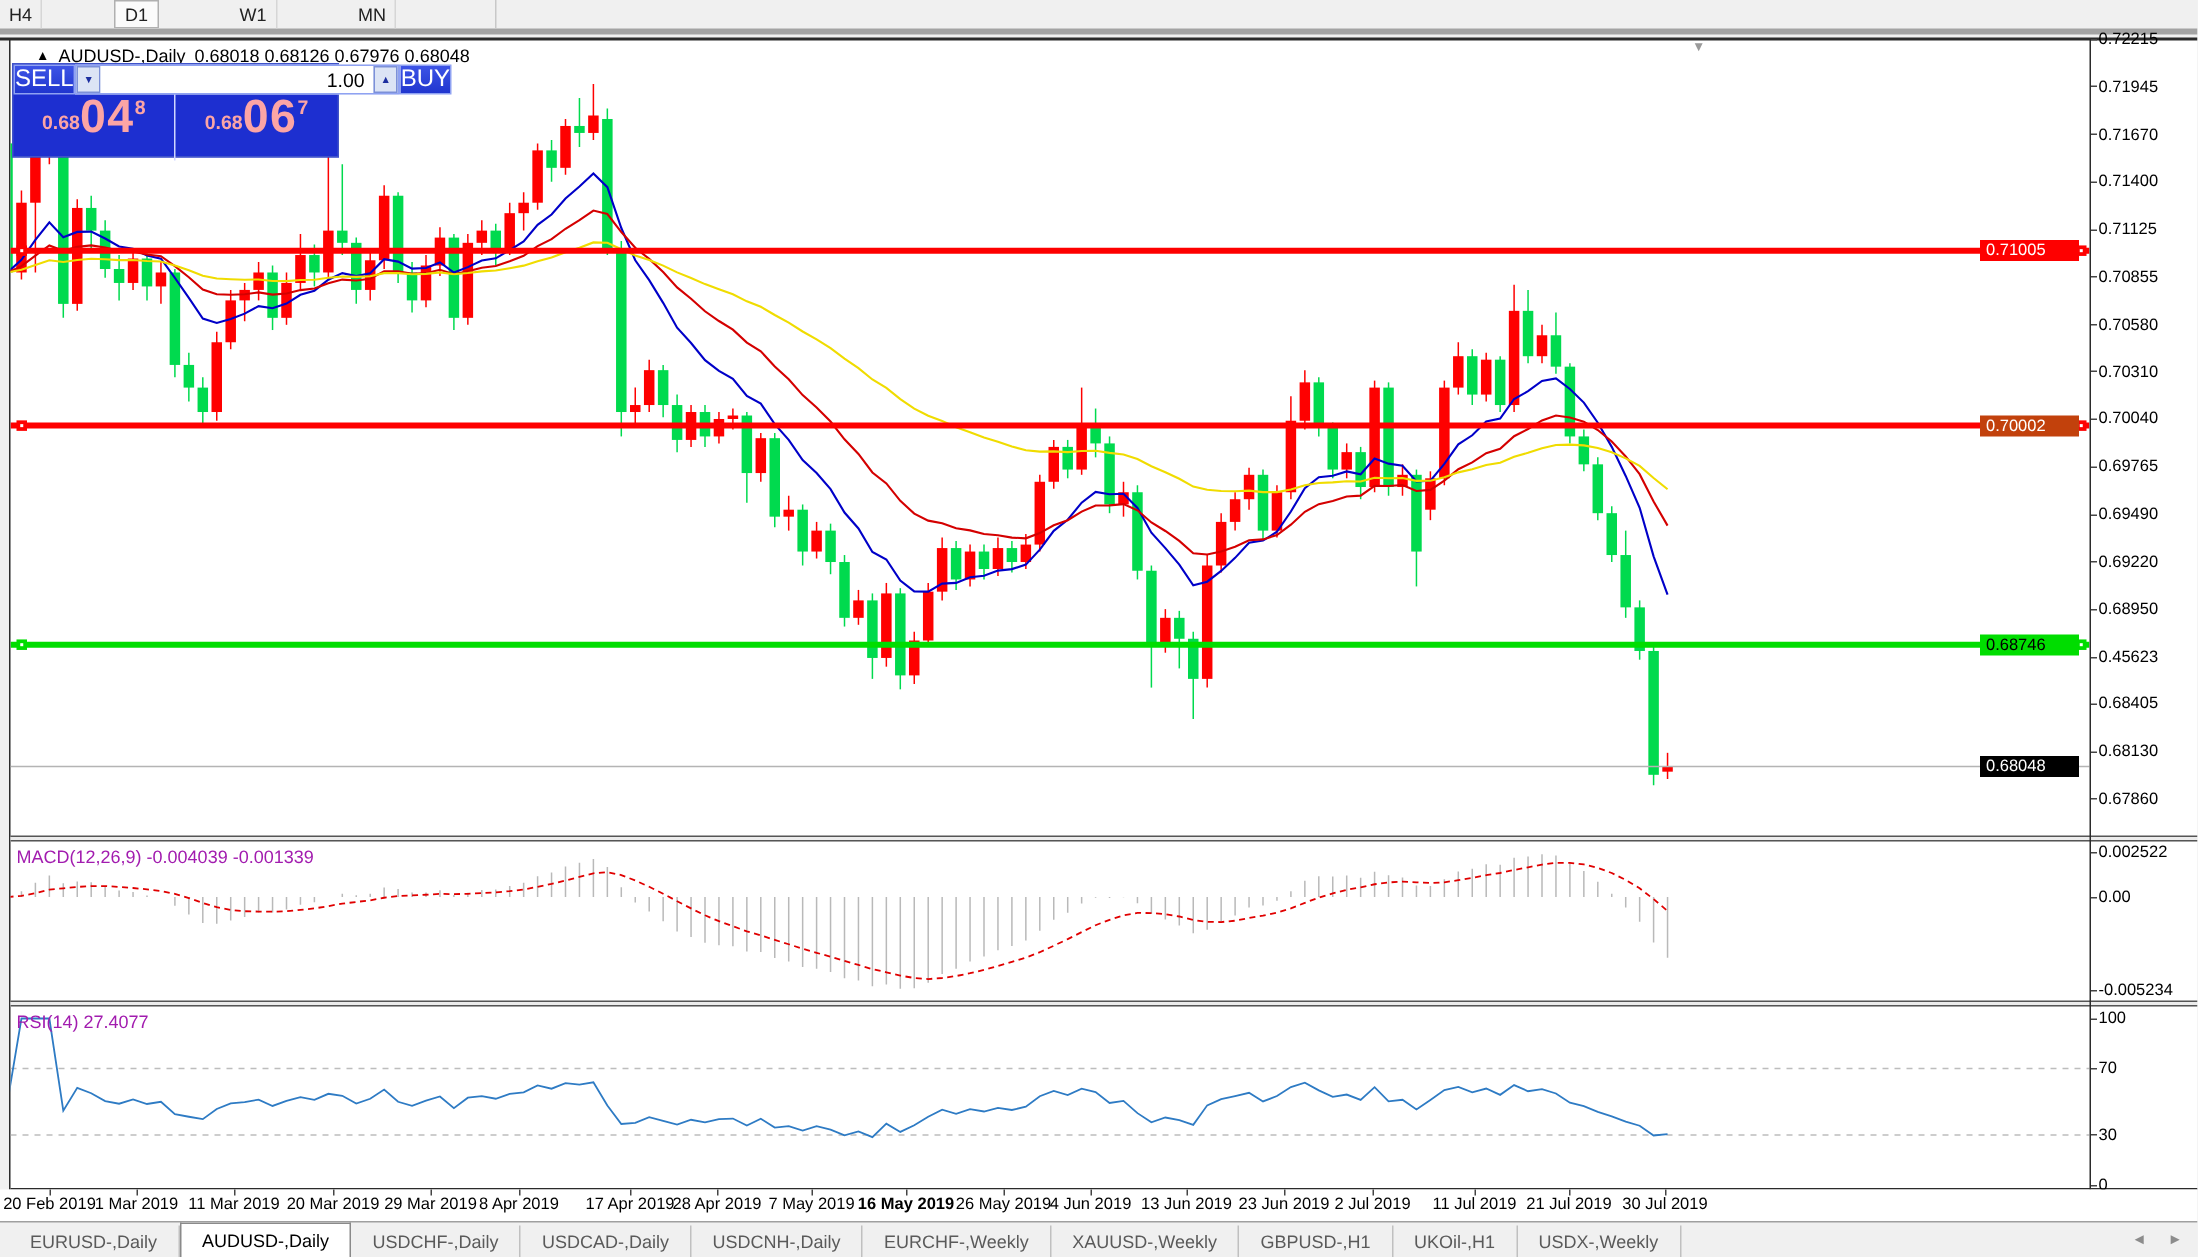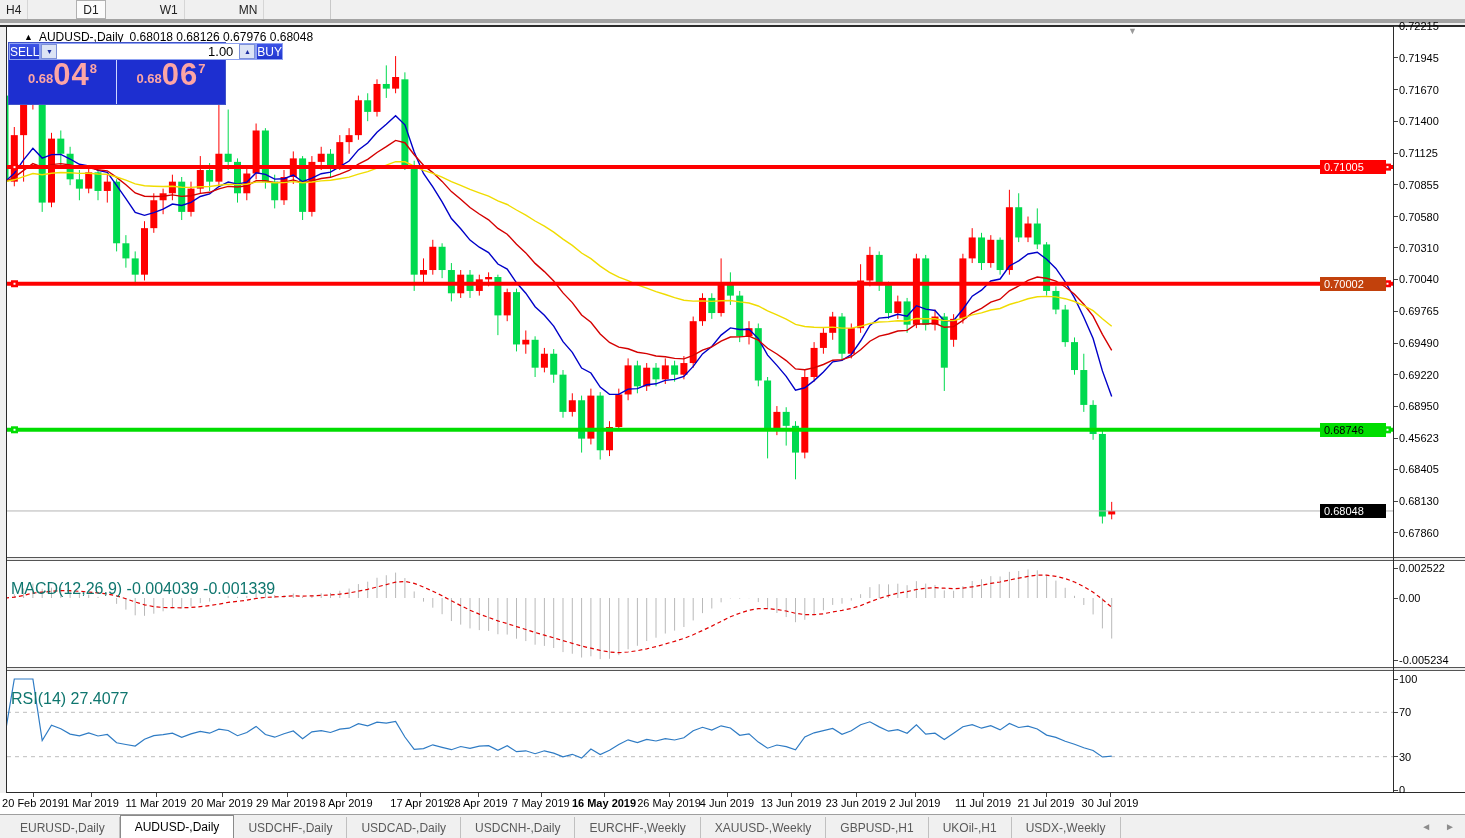--- a/index.html
+++ b/index.html
@@ -27,30 +27,30 @@
   #macd-svg { top:561px; }
   #rsi-svg  { top:671px; }
 
   .split-a { position:absolute; left:7px; width:1458px; height:1px; background:#555; }
   .split-b { position:absolute; left:7px; width:1458px; background:#ececec; }
 
   
   .chart-header { position:absolute; left:24px; top:30px; height:14px; display:flex;
     align-items:center; gap:6px; font-size:12px; color:#000; }
   .sym-arrow { font-size:9px; color:#000; }
-  .ind-label { position:absolute; font-size:16px; color:#0f766e;margin-top:16px; }
+  .ind-label { position:absolute; font-size:12px; color:#a21caf; }
 
   .shift-marker { position:absolute; left:1128px; top:26px; font-size:9px; color:#9a9a9a; }
 
   
   .trade-panel { position:absolute; left:8px; top:42px; width:218px; height:63px;
     background:#1d2fd0; border:1px solid #4053c9; display:flex; flex-direction:column; }
   .tp-top { display:flex; height:24px; }
   .tp-btn { width:61px; display:flex; align-items:center; justify-content:center;
-    color:#fff; font-size:12px; background:linear-gradient(#3d54e6,#2036cf);
+    color:#fff; font-size:16px; background:linear-gradient(#3d54e6,#2036cf);
     border:1px solid #8fa2f2; cursor:pointer; }
   .tp-spin { flex:1; display:flex; background:#dfe7f7; border:1px solid #8fa2f2; }
   .spin-btn { width:16px; display:flex; align-items:center; justify-content:center;
     background:#dce4f5; border:1px solid #7c90d8; color:#1d2fa0; font-size:7px; cursor:pointer; }
   .vol-input { flex:1; background:#fff; border:none; text-align:right; padding-right:6px;
     font-size:13px; color:#000; font-family:"Liberation Sans", sans-serif; }
   .tp-prices { flex:1; display:flex; }
   .tp-half { width:50%; display:flex; align-items:flex-end; justify-content:center;
     padding-bottom:14px; color:#fca5a5; }
   .tp-half.sell { border-right:1px solid #cfd6ff; }

